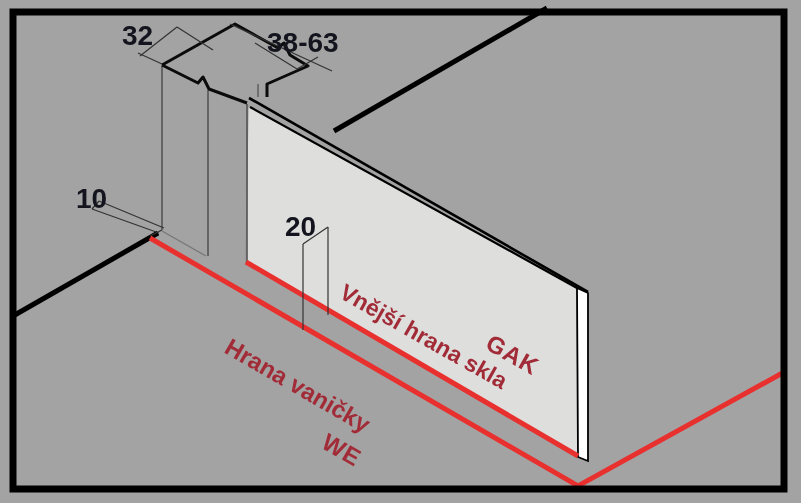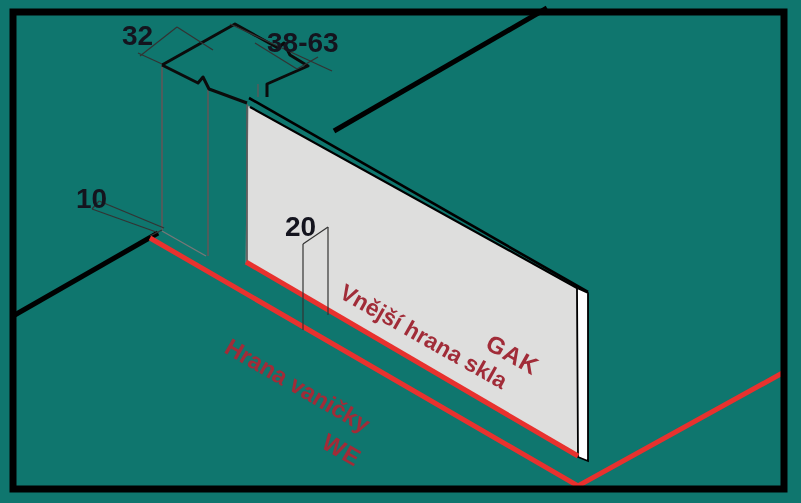--- a/index.html
+++ b/index.html
@@ -1,16 +1,16 @@
 <!DOCTYPE html>
 <html><head>
 <meta charset="utf-8">
 <style>
   html,body{margin:0;padding:0;background:#ffffff;}
-  .stage{position:relative;width:801px;height:503px;background:#0f766e;overflow:hidden;
+  .stage{position:relative;width:801px;height:503px;background:#a3a3a3;overflow:hidden;
          font-family:"Liberation Sans",sans-serif;}
   svg{position:absolute;left:0;top:0;}
   svg text{font-family:"Liberation Sans",sans-serif;font-weight:bold;}
   .dim-num{font-size:28px;}
   .lbl-big{font-size:24px;}
   .lbl-med{font-size:23px;}
 </style>
 </head>
 <body>
 

